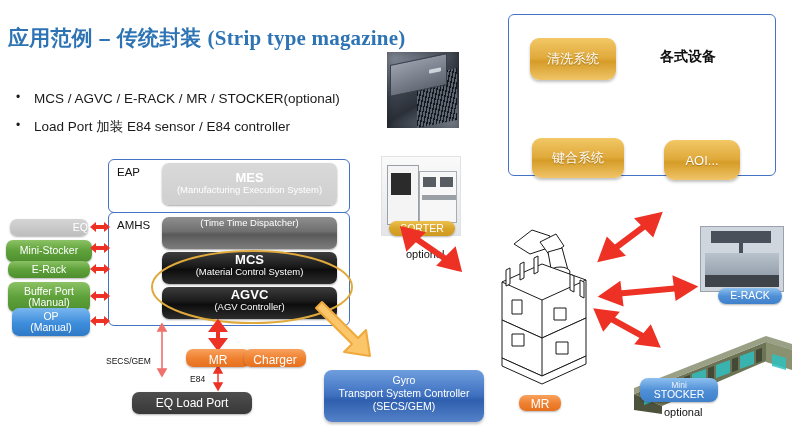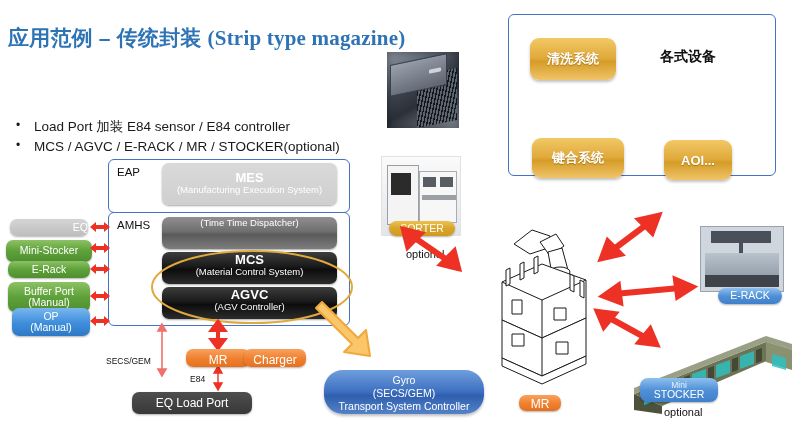--- a/index.html
+++ b/index.html
@@ -49,30 +49,30 @@
   .pill-blue{background:linear-gradient(180deg,#79b6ef 0%,#3d8ddb 55%,#2f79c6 100%);}
   
   .orange{background:linear-gradient(180deg,#f8a25e 0%,#ef7f2e 55%,#e5711f 100%);
           border-radius:7px;color:#fff;text-align:center;font-size:12px;
           display:flex;align-items:flex-end;justify-content:center;
           box-shadow:0 1px 2px rgba(0,0,0,.3);}
   .darkpill{background:linear-gradient(180deg,#4e4e4e,#383838);border-radius:7px;
             color:#fff;font-size:12px;display:flex;align-items:center;
             justify-content:center;box-shadow:0 1px 2px rgba(0,0,0,.3);}
   
-  #gyro-box{left:324px;top:370px;width:160px;height:44px;border-radius:19px;
+  #gyro-box{left:324px;top:370px;width:160px;height:52px;border-radius:8px;
      background:linear-gradient(180deg,#6f9ede 0%,#3d6fbf 50%,#2f5fae 58%,#5482c9 100%);
      color:#fff;text-align:center;font-size:10.5px;line-height:1.25;
      padding-top:4px;box-sizing:border-box;box-shadow:0 2px 3px rgba(0,0,0,.25);}
   
   #right-panel{left:508px;top:14px;width:266px;height:160px;}
   .ybox{border-radius:9px;text-align:right;color:#fff;font-size:13px;
         display:flex;align-items:center;justify-content:center;
         background:linear-gradient(180deg,#f2c866 0%,#e0a93b 48%,#d59c27 56%,#f0c468 100%);
-        box-shadow:0 2px 3px rgba(0,0,0,.25);text-shadow:0 1px 1px rgba(120,80,0,.5);font-weight:bold;}
+        box-shadow:0 2px 3px rgba(0,0,0,.25);text-shadow:0 1px 1px rgba(120,80,0,.5);}
   #eq-title{font-size:14px;color:#111;font-weight:bold;}
   
   .photo{position:absolute;background:#eceff2;overflow:hidden;}
   #sorter-photo{left:381px;top:156px;width:78px;height:78px;
       background:linear-gradient(180deg,#fafafa,#e3e5e8);border:1px solid #e0e2e5;}
   #sorter-photo .b1{position:absolute;left:5px;top:8px;width:30px;height:58px;
       background:#f4f4f4;border:1.2px solid #9aa0a6;}
   #sorter-photo .scr{position:absolute;left:9px;top:16px;width:20px;height:22px;background:#2b2b2b;}
   #sorter-photo .b2{position:absolute;left:37px;top:14px;width:36px;height:50px;
       background:#f7f7f7;border:1.2px solid #a8adb3;}
@@ -98,21 +98,21 @@
   .small-lbl{font-size:8.5px;color:#111;}
   svg{overflow:visible;}
 </style>
 </head>
 <body>
 
 <div class="abs" id="title">
   <span>应用范例 – 传统封装 </span><span class="en">(Strip type magazine)</span>
 </div>
 
-<div class="abs bullet" style="left:16px;top:90px;margin-top:48px;">
+<div class="abs bullet" style="left:16px;top:90px;">
   <span class="dot">•</span><span>MCS / AGVC / E-RACK / MR / STOCKER(optional)</span>
 </div>
 <div class="abs bullet" style="left:16px;top:118px;">
   <span class="dot">•</span><span>Load Port 加装 E84 sensor / E84 controller</span>
 </div>
 
 <div class="abs" id="magazine-photo">
   <div class="slats"></div>
   <div class="lid">
       <b></b>
@@ -213,33 +213,33 @@
 <div class="abs darkpill" style="left:132px;top:392px;width:120px;height:22px;">
   <span>EQ Load Port</span>
   </div>
 
 <svg class="abs" style="left:318px;top:298px;" width="90" height="76">
   <path d="M4,4 L40,40 L48,32 L52,58 L26,54 L34,46 L-2,10 Z" fill="#FBC56A" stroke="#F0A93B" stroke-width="2" stroke-linejoin="round"></path>
 </svg>
 
 <div class="abs" id="gyro-box">
   <div>Gyro</div>
+  <div>Transport System Controller</div>
   <div>(SECS/GEM)</div>
-  <div>Transport System Controller</div>
 </div>
 
 <div class="abs frame" id="right-panel"></div>
 <div class="abs ybox" style="left:530px;top:38px;width:86px;height:42px;">
   <span>清洗系统</span>
   </div>
 <div class="abs" id="eq-title" style="left:660px;top:48px;">各式设备</div>
 <div class="abs ybox" style="left:532px;top:138px;width:92px;height:40px;">
   <span>键合系统</span>
   </div>
-<div class="abs ybox" style="left:664px;top:140px;width:68px;height:40px;">
+<div class="abs ybox" style="left:664px;top:140px;width:76px;height:40px;border-radius:11px;">
   <span>AOI...</span>
   </div>
 
 <div class="abs photo" id="sorter-photo">
   <div class="b1"></div>
   <div class="scr"></div>
   <div class="b2"></div>
   <div class="b3"></div>
   <div class="b4"></div>
   <div class="arm"></div>

